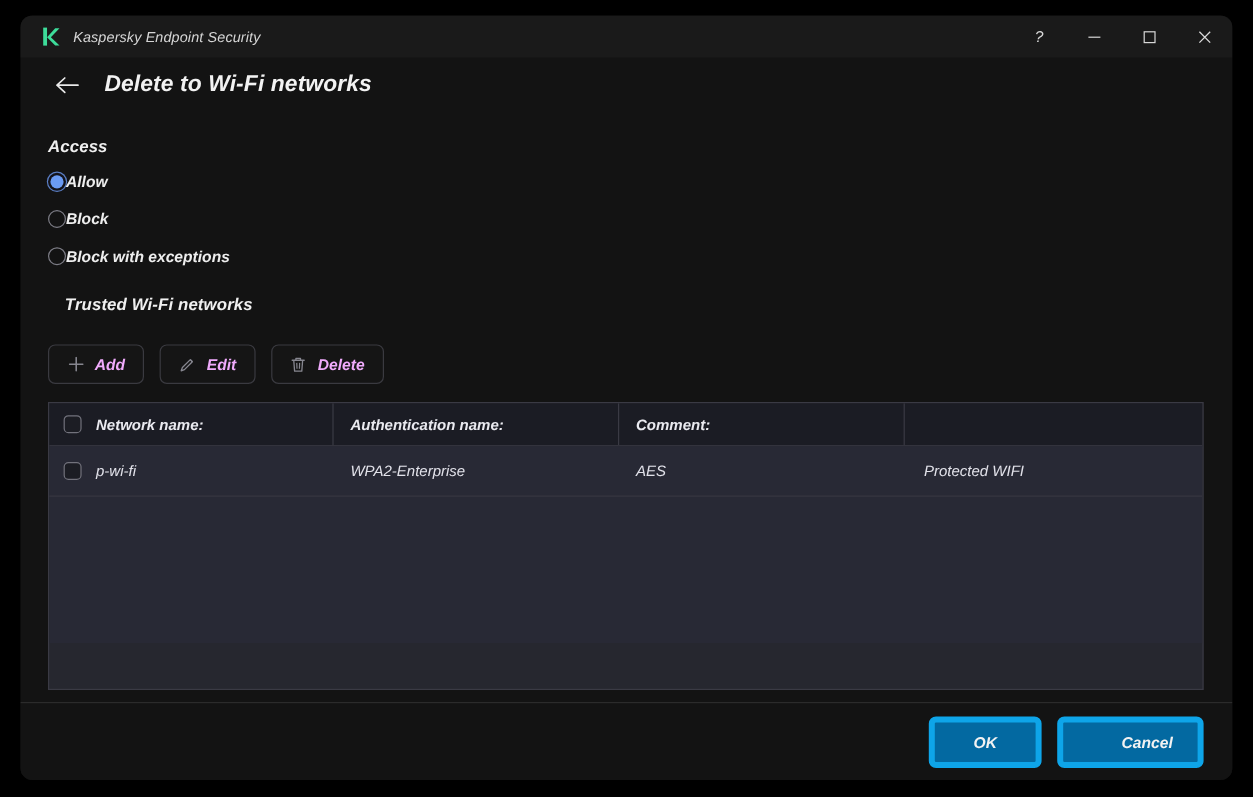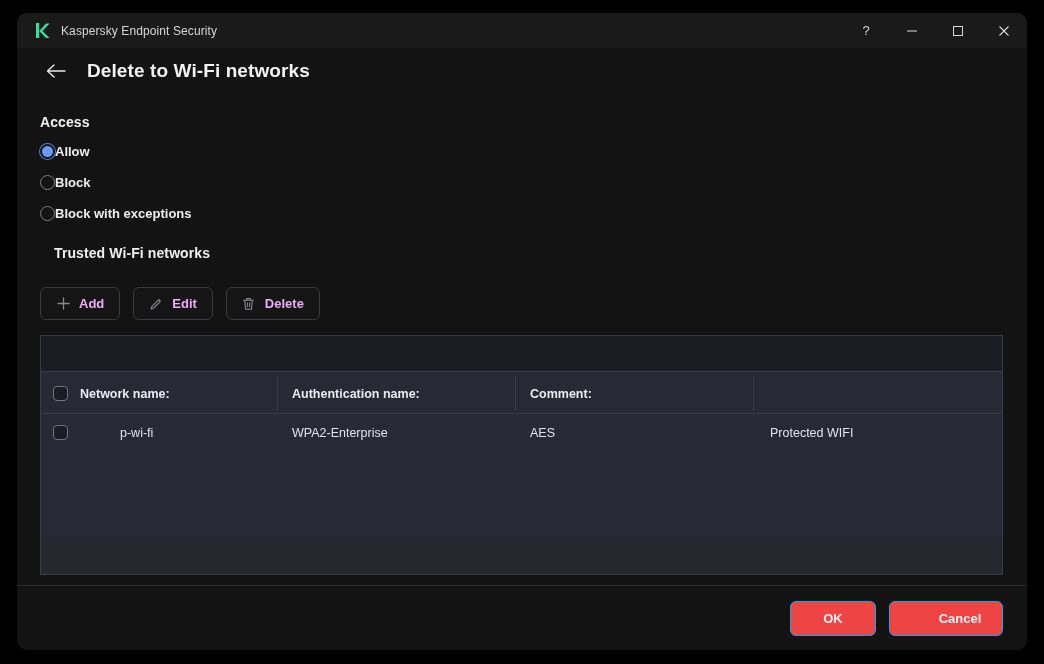--- a/index.html
+++ b/index.html
@@ -14,20 +14,21 @@
 
   #window {
     position: absolute;
     left: 17px;
     top: 13px;
     width: 1010px;
     height: 637px;
     background: #131313;
     border-radius: 10px;
     overflow: hidden;
+    font-style: italic;
   }
 
   
   #titlebar {
     position: absolute;
     left: 0; top: 0;
     width: 1010px;
     height: 35px;
     background: #1a1a1a;
     display: flex;
@@ -187,21 +188,20 @@
     background: #1b1c24;
     border-bottom: 1px solid #3a3a44;
   }
   .th, .td {
     box-sizing: border-box;
     display: flex;
     align-items: center;
     height: 100%;
     overflow: hidden;
     white-space: nowrap;
-    margin-top: 40px;
   }
   .th {
     border-right: 1px solid #3a3a44;
     font-size: 12.5px;
     font-weight: bold;
     color: #eaeaf0;
     padding-left: 14px;
   }
   .th.c0 { width: 237px; padding-left: 12px; }
   .th.c1 { width: 238px; }
@@ -212,21 +212,20 @@
   .trow {
     display: flex;
     height: 41px;
     border-bottom: 1px solid #3a3a44;
     background: #282935;
   }
   .td {
     font-size: 12.5px;
     color: #e2e2ea;
     padding-left: 14px;
-    gap: 40px;
   }
   .td.c0 { width: 237px; padding-left: 12px; }
   .td.c1 { width: 238px; }
   .td.c2 { width: 240px; }
   .td.c3 { width: 238px; }
 
   .chk {
     width: 15px;
     height: 15px;
     border: 1px solid #72727c;
@@ -252,23 +251,23 @@
     background: #131313;
     display: flex;
     align-items: center;
     justify-content: flex-end;
   }
   .ft-btn {
     height: 33px;
     min-width: 52px;
     padding: 0 16px;
     margin-left: 13px;
-    border: 1px solid #0ea5e9;
+    border: 5px solid #0ea5e9;
     border-radius: 6px;
-    background: #ef4444;
+    background: #0369a1;
     color: #f2f2f2;
     font-size: 13px;
     font-weight: bold;
     display: flex;
     align-items: center;
     justify-content: center;
   }
   .ft-btn.last { margin-right: 24px; padding-left: 44px; }
 </style>
 </head>

